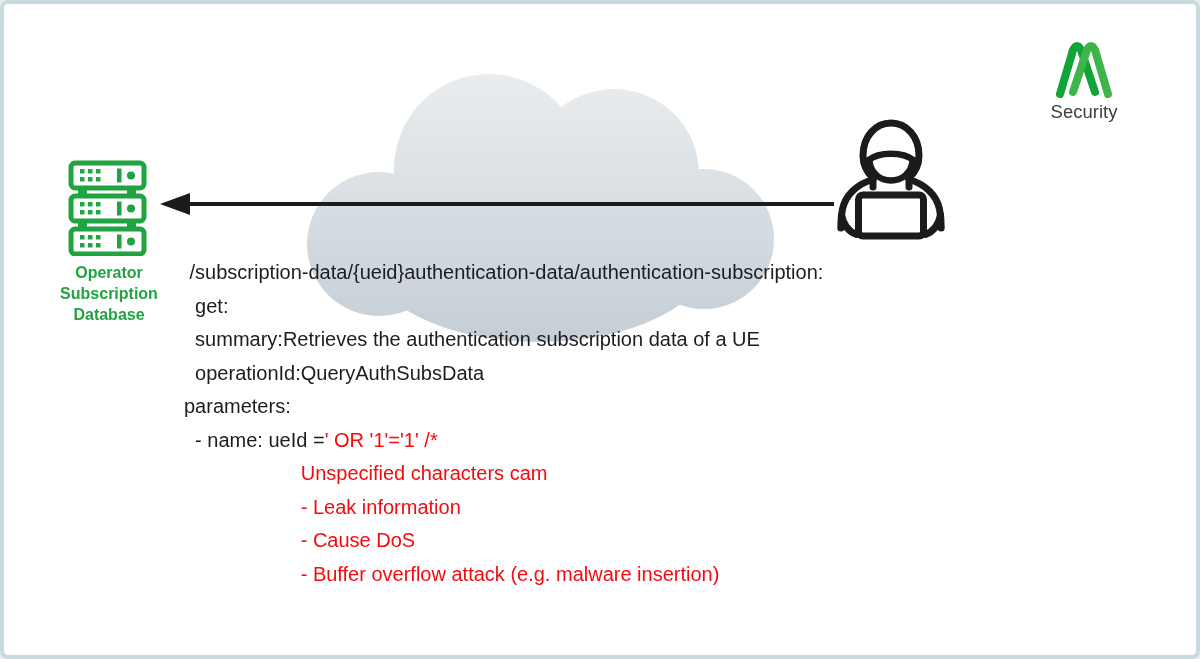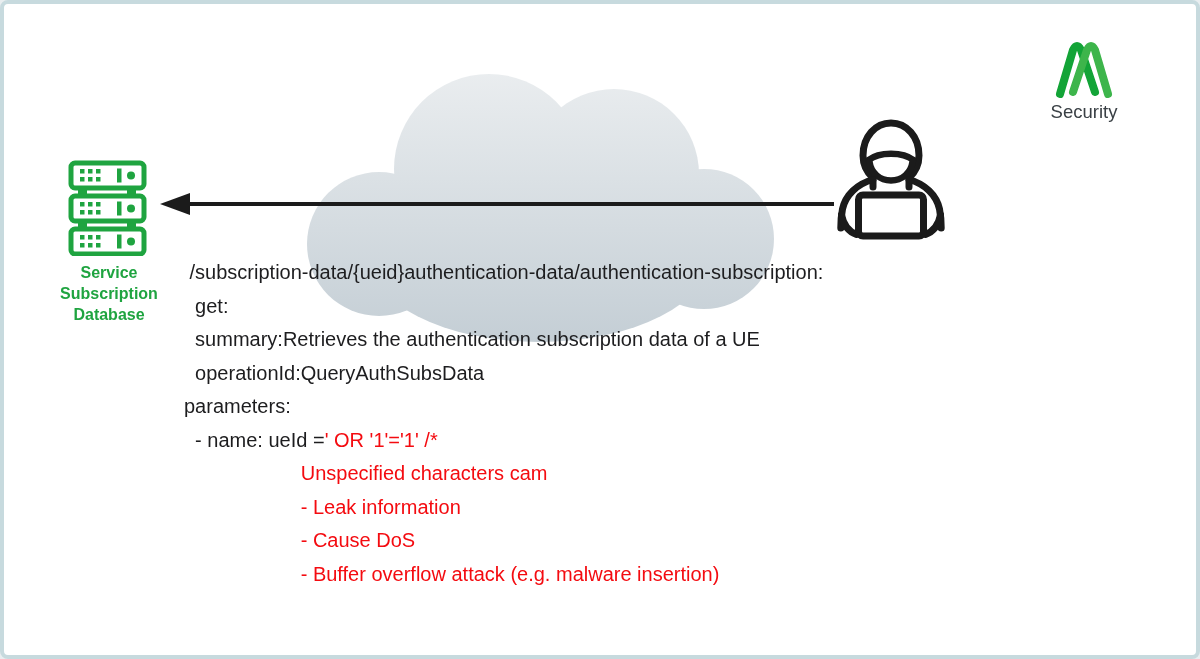--- a/index.html
+++ b/index.html
@@ -134,21 +134,21 @@
           <rect x="20" y="75" width="4.5" height="4.5"></rect>
           <rect x="28" y="75" width="4.5" height="4.5"></rect>
         <rect x="12" y="83" width="4.5" height="4.5"></rect>
           <rect x="20" y="83" width="4.5" height="4.5"></rect>
           <rect x="28" y="83" width="4.5" height="4.5"></rect>
         <rect x="49" y="74.5" width="4.5" height="14"></rect>
           <circle cx="63" cy="81.5" r="4"></circle>
       </g>
     </svg>
     <div class="abs db-label">
-      <div>Service</div>
+      <div>Operator</div>
       <div>Subscription</div>
       <div>Database</div>
     </div>
   </div>
 
   <svg class="abs attacker-svg" width="118" height="124" viewBox="0 0 118 124">
     <path class="atk" d="M41 71 L41 62 C34.5 56 31 47.5 31 39.5 C31 20.5 43.5 7 59 7 C74.5 7 87 20.5 87 39.5 C87 47.5 83.5 56 77 62 L77 71"></path>
     <path class="atk atk-thin" d="M36.5 44 C47 35.5 71 35.5 81.5 44"></path>
     <path class="atk atk-thin" d="M37.5 46 C39 57 48 64.5 59 64.5 C70 64.5 79 57 80.5 46"></path>
     <path class="atk" d="M41 63.5 C25 68 13.5 79 10.5 93 C9.3 99 8.8 106 8.8 112"></path>

